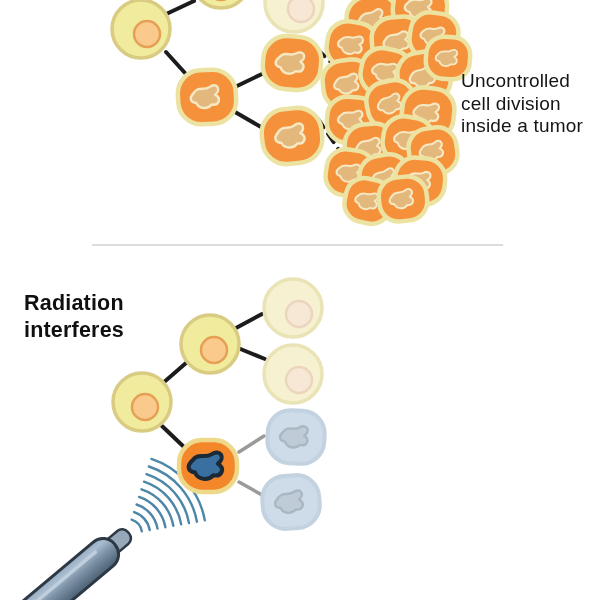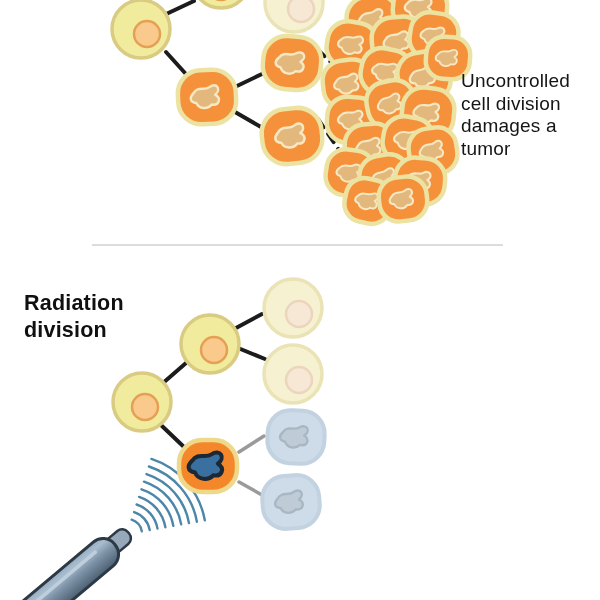--- a/index.html
+++ b/index.html
@@ -191,16 +191,16 @@
     <g id="g-front-cells">
         <g transform="translate(208,466) rotate(0)">
           <rect x="-29" y="-26" width="58" height="52" rx="23.200000000000003" fill="#f5872b" stroke="#eed88a" stroke-width="4.5"></rect>
           <path d="M -0.55 -0.18 C -0.35 -0.48 -0.1 -0.25 0.12 -0.4 C 0.42 -0.6 0.62 -0.28 0.34 -0.08 C 0.6 0.08 0.48 0.38 0.18 0.32 C 0 0.52 -0.35 0.48 -0.45 0.22 C -0.72 0.18 -0.72 -0.02 -0.55 -0.18 Z" transform="scale(29.0)" fill="#3a70a0" stroke="#1b2936" stroke-width="0.14" stroke-linejoin="round"></path>
         </g>
       </g>
   </svg>
 
   <div class="caption" id="cap-top">Uncontrolled
 cell division
-damages a tumor</div>
+inside a tumor</div>
   <div class="heading" id="heading-radiation">Radiation
-division</div>
+interferes</div>
 </div>
 
 </body></html>

